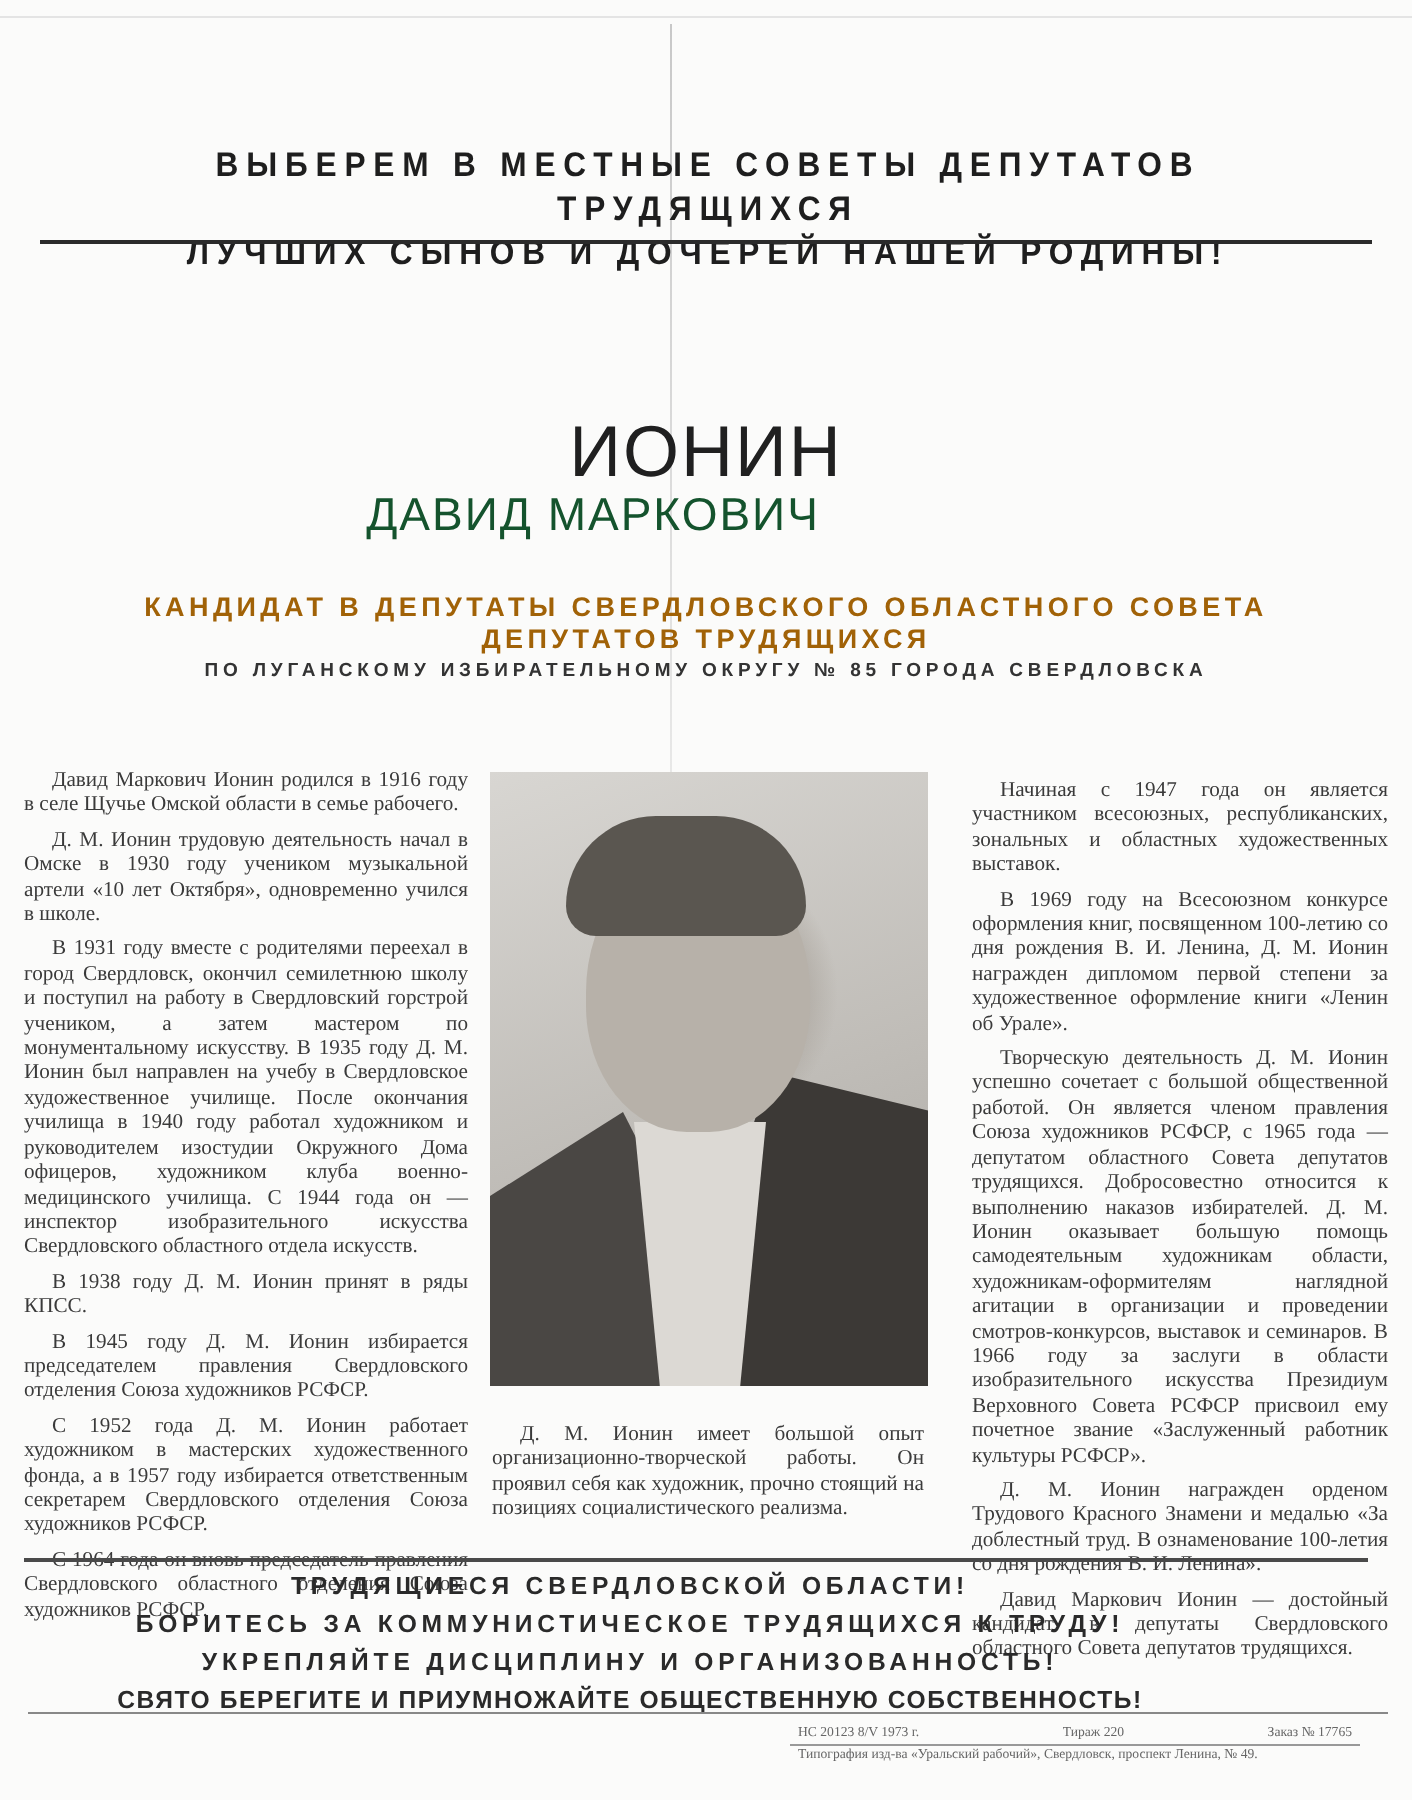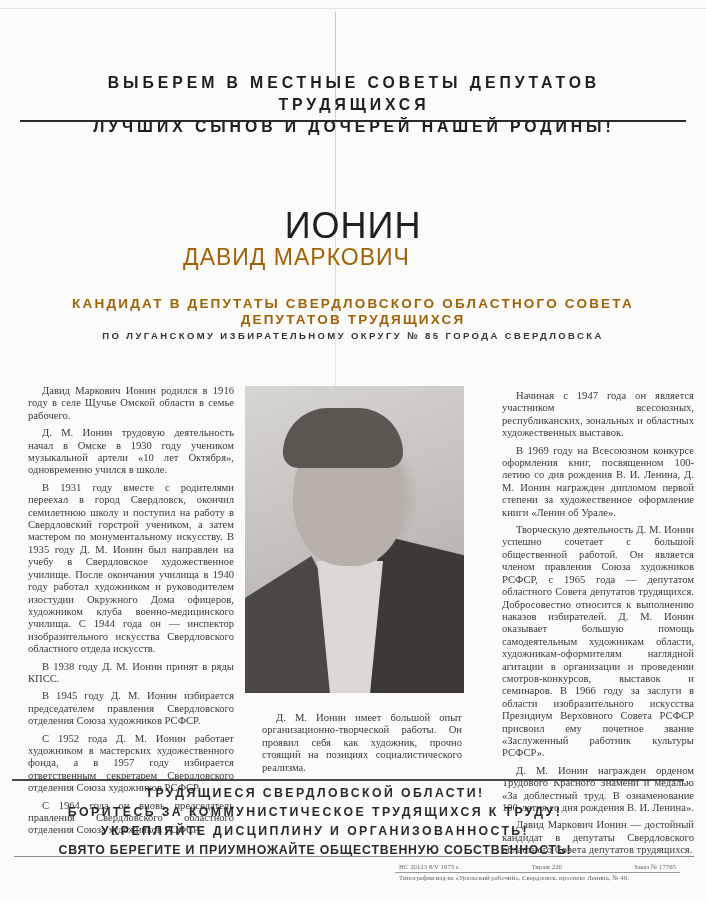--- a/index.html
+++ b/index.html
@@ -27,38 +27,38 @@
   .rule-top { position:absolute; left:20px; top:120px; width:666px; height:2px; background:#2b2b2b; }
 
   .surname {
     position: absolute; left: 0; top: 205px; width: 706px; text-align: center;
     font-family: "Liberation Sans", "DejaVu Sans", sans-serif;
     font-size: 36px; font-weight: normal; letter-spacing: 1px; color:#202020;
   }
   .fullname {
     position: absolute; left: 0; top: 244px; width: 593px; text-align: center;
     font-family: "Liberation Sans", "DejaVu Sans", sans-serif;
-    font-size: 23px; letter-spacing: 1px; color:#a16207;
+    font-size: 23px; letter-spacing: 1px; color:#14532d;
   }
   .candidacy {
     position: absolute; left: 0; top: 296px; width: 706px; text-align: center;
     font-family: "Liberation Sans", "DejaVu Sans", sans-serif;
     font-weight: bold; font-size: 13.5px; letter-spacing: 2.2px; line-height: 16px; color:#a16207;
   }
   .district {
     position: absolute; left: 0; top: 330px; width: 706px; text-align: center;
     font-family: "Liberation Sans", "DejaVu Sans", sans-serif;
     font-weight: bold; font-size: 9.5px; letter-spacing: 2.4px; color:#333;
   }
 
   .col {
     position: absolute; font-size: 10.6px; line-height: 12.4px; color:#3a3a3a;
     text-align: justify;
   }
-  .col p { margin: 0 0 5px 16px; text-indent: 14px; }
+  .col p { margin: 0 0 5px 0; text-indent: 14px; }
   .col-left { left: 12px; top: 385px; width: 222px; }
   .col-right { left: 486px; top: 390px; width: 208px; }
   .col-mid { left: 246px; top: 712px; width: 216px; }
 
   .portrait {
     position: absolute; left: 245px; top: 386px; width: 219px; height: 307px;
     background: radial-gradient(ellipse 38% 30% at 52% 36%, #c9c3bb 0%, #a9a39b 40%, rgba(0,0,0,0) 72%),
                 linear-gradient(160deg, #d8d6d2 0%, #bfbcb7 55%, #a8a5a0 100%);
     overflow: hidden;
   }

